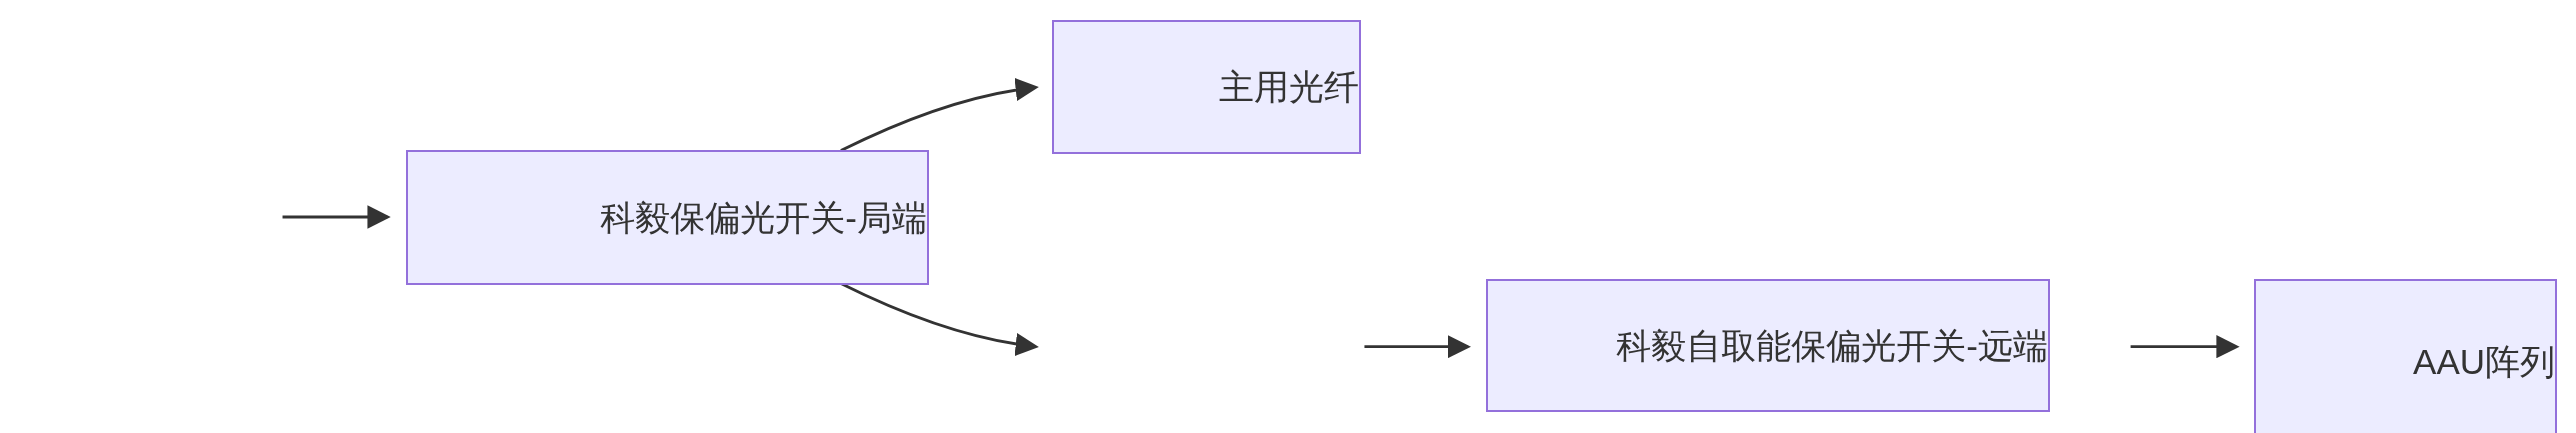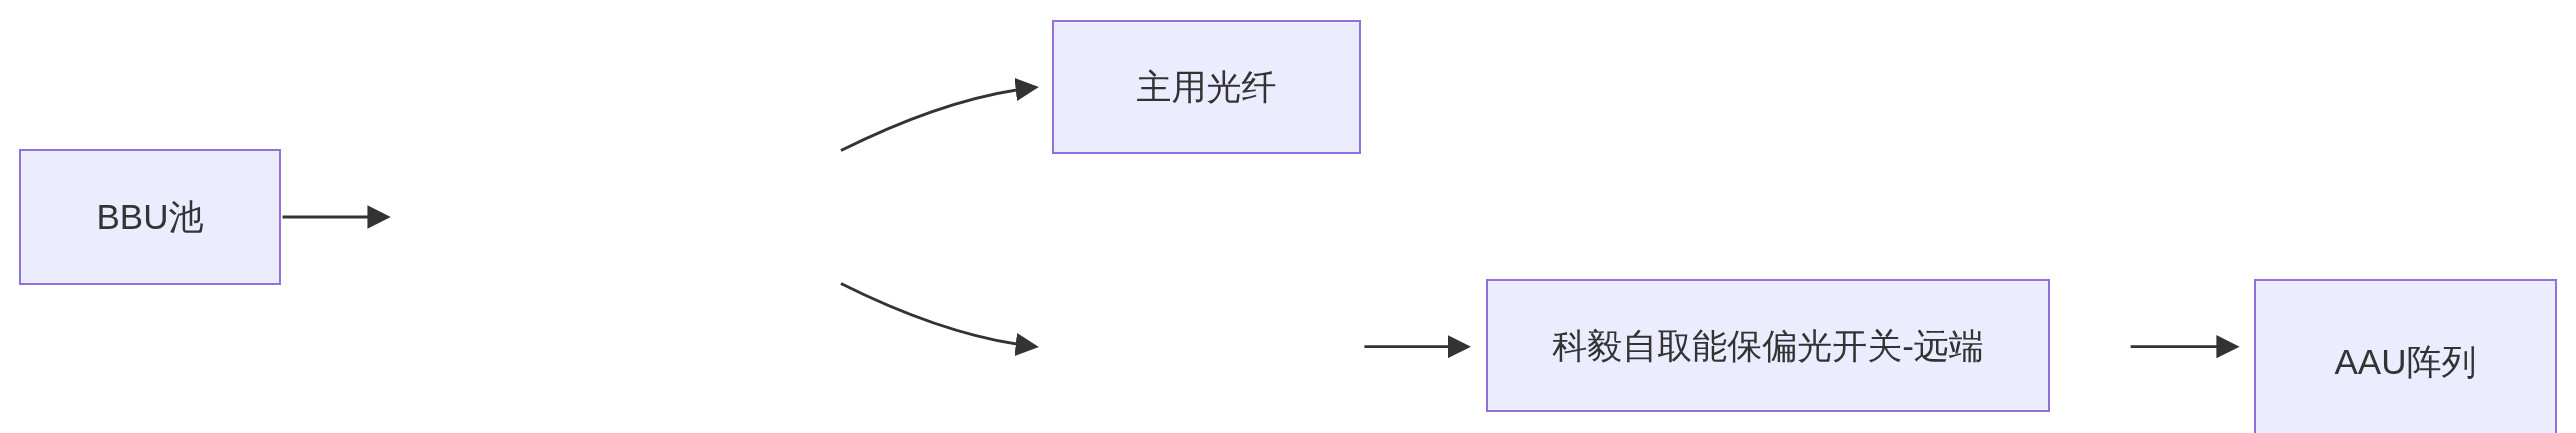--- a/index.html
+++ b/index.html
@@ -23,21 +23,21 @@
     height: 434px;
     pointer-events: none;
   }
   .node {
     position: absolute;
     box-sizing: border-box;
     background: #ECECFF;
     border: 2.5px solid #9370DB;
     display: flex;
     align-items: center;
-    justify-content: center;
+    justify-content: flex-end;
   }
   .node-label {
     color: #333333;
     font-size: 35px;
     line-height: 1.2;
     white-space: nowrap;
     text-align: center;
   }
 </style>
 </head>
@@ -51,24 +51,24 @@
         <path d="M 0 0 L 10 5 L 0 10 z" fill="#333333"></path>
       </marker>
     </defs>
     <path d="M 340 261 L 466 261" fill="none" stroke="#333333" stroke-width="3.5" marker-end="url(#arrowhead)"></path>
     <path d="M 1012 181 C 1090 142, 1172 113, 1246 105" fill="none" stroke="#333333" stroke-width="3.5" marker-end="url(#arrowhead)"></path>
     <path d="M 1012 341 C 1090 380, 1172 409, 1246 417" fill="none" stroke="#333333" stroke-width="3.5" marker-end="url(#arrowhead)"></path>
     <path d="M 1642 417 L 1766 417" fill="none" stroke="#333333" stroke-width="3.5" marker-end="url(#arrowhead)"></path>
     <path d="M 2564 417 L 2691 417" fill="none" stroke="#333333" stroke-width="3.5" marker-end="url(#arrowhead)"></path>
   </svg>
 
-  <div class="node" style="left:19px; top:149px; width:262px; height:136px;">
-    <span class="node-label">BBU池</span>
+
+  <div class="node" style="left:406px; top:150px; width:523px; height:135px;">
+    <span class="node-label">科毅保偏光开关-局端</span>
   </div>
-
 
   <div class="node" style="left:1052px; top:20px; width:309px; height:134px;">
     <span class="node-label">主用光纤</span>
   </div>
 
 
   <div class="node" style="left:1486px; top:279px; width:564px; height:133px;">
     <span class="node-label">科毅自取能保偏光开关-远端</span>
   </div>
 

